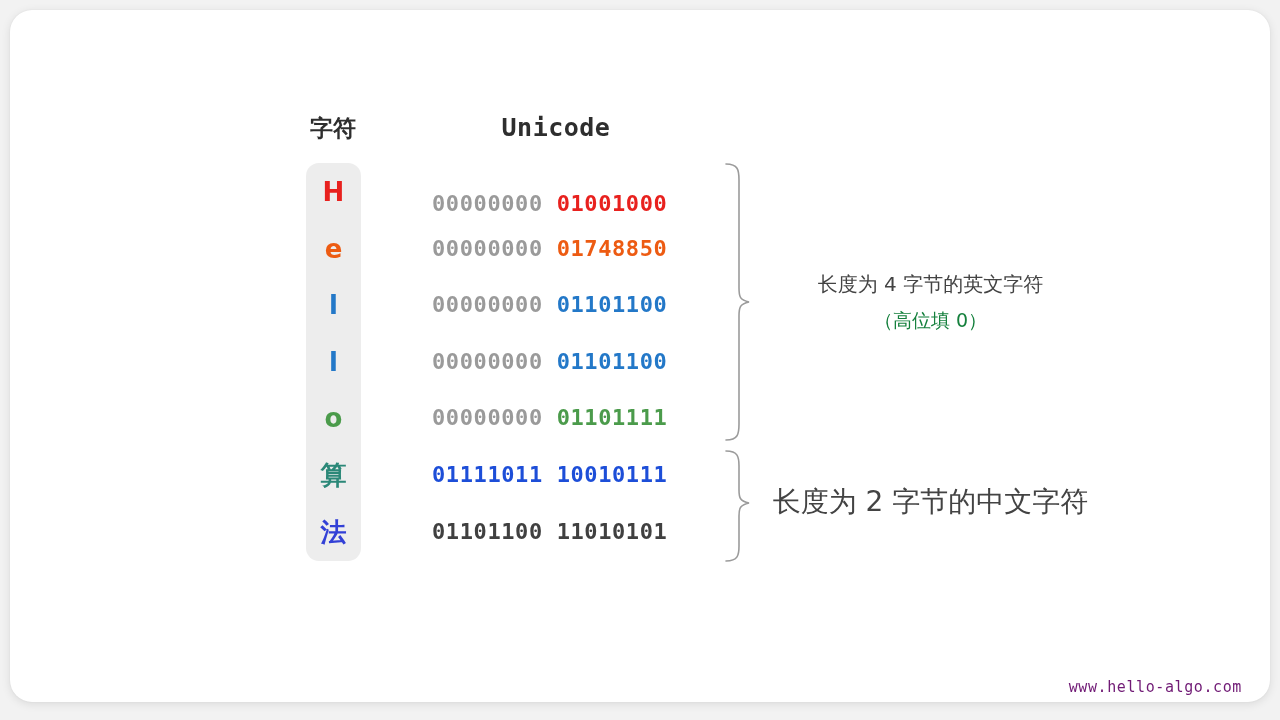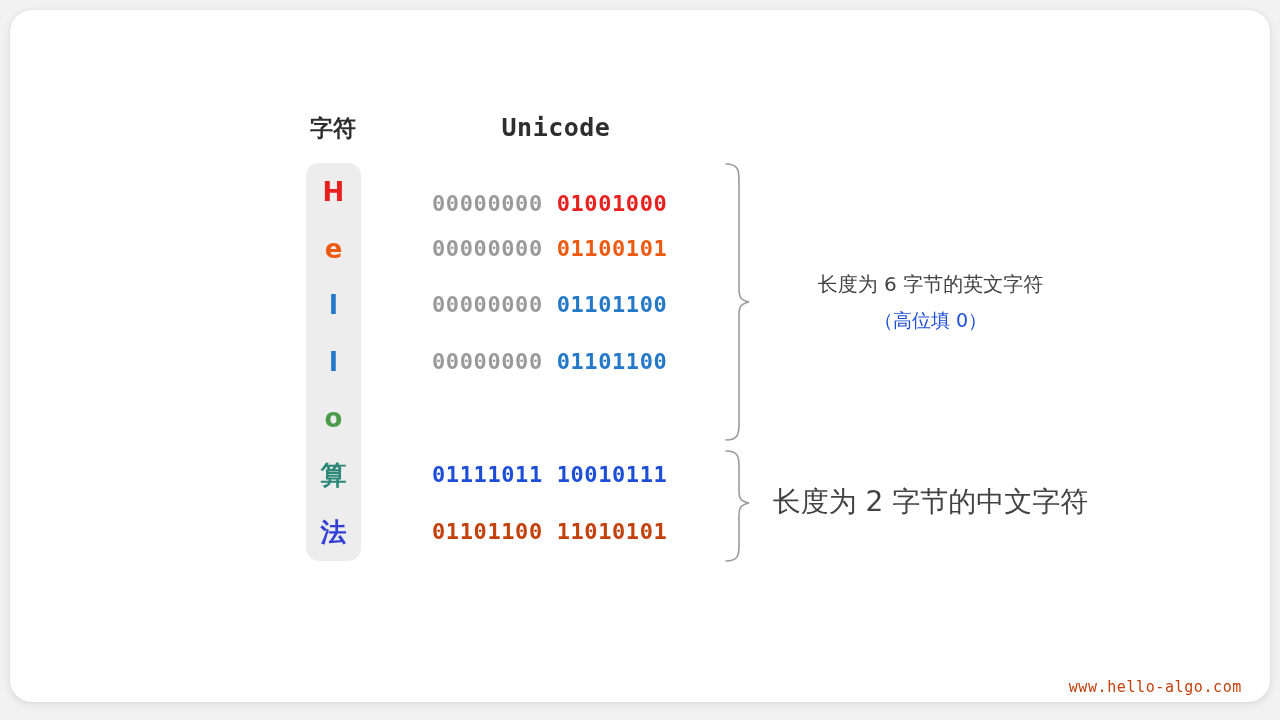--- a/index.html
+++ b/index.html
@@ -119,37 +119,37 @@
   }
   #annotation-1 {
     left: 768px;
     top: 266px;
     width: 325px;
     font-size: 20px;
     line-height: 36px;
   }
   #annotation-1 .sub {
     display: block;
-    color: #1d4ed8;
+    color: #15803d;
     font-size: 19px;
   }
   #annotation-2 {
     left: 768px;
     top: 487px;
     width: 325px;
     font-size: 28px;
     line-height: 30px;
   }
 
   
   #watermark {
     position: absolute;
     right: 38px;
     bottom: 24px;
-    color: #c2410c;
+    color: #701a75;
     font-size: 15px;
     font-family: "DejaVu Sans Mono", "Liberation Mono", monospace;
     letter-spacing: 0.6px;
   }
 </style>
 </head>
 <body>
 
 <div id="canvas">
 
@@ -160,40 +160,41 @@
 
   <div id="char-column-bg"></div>
 
   <div id="rows-container">
       <div class="row" style="top: 164px;">
         <div class="char-cell" style="color: rgb(232, 33, 30);">H</div>
         <div class="bits-cell" style="color: rgb(232, 33, 30); margin-top: 24px;"><span class="bits-high">00000000</span> <span class="bits-low">01001000</span></div>
       </div>
       <div class="row" style="top: 220.6px;">
         <div class="char-cell" style="color: rgb(237, 91, 18);">e</div>
-        <div class="bits-cell" style="color: rgb(237, 91, 18);"><span class="bits-high">00000000</span> <span class="bits-low">01100101</span></div>
+        <div class="bits-cell" style="color: rgb(237, 91, 18);"><span class="bits-high">00000000</span> <span class="bits-low">01748850</span></div>
       </div>
       <div class="row" style="top: 277.2px;">
         <div class="char-cell" style="color: rgb(35, 120, 200);">l</div>
         <div class="bits-cell" style="color: rgb(35, 120, 200);"><span class="bits-high">00000000</span> <span class="bits-low">01101100</span></div>
       </div>
       <div class="row" style="top: 333.8px;">
         <div class="char-cell" style="color: rgb(35, 120, 200);">l</div>
         <div class="bits-cell" style="color: rgb(35, 120, 200);"><span class="bits-high">00000000</span> <span class="bits-low">01101100</span></div>
       </div>
       <div class="row" style="top: 390.4px;">
         <div class="char-cell" style="color: rgb(75, 155, 75);">o</div>
+        <div class="bits-cell" style="color: rgb(75, 155, 75);"><span class="bits-high">00000000</span> <span class="bits-low">01101111</span></div>
       </div>
       <div class="row" style="top: 447px;">
         <div class="char-cell" style="color: rgb(43, 136, 120);">算</div>
         <div class="bits-cell" style="color: #1d4ed8;"><span class="bits-low">01111011</span> <span class="bits-low">10010111</span></div>
       </div>
       <div class="row" style="top: 503.6px;">
         <div class="char-cell" style="color: rgb(50, 64, 214);">法</div>
-        <div class="bits-cell" style="color: #c2410c;"><span class="bits-low">01101100</span> <span class="bits-low">11010101</span></div>
+        <div class="bits-cell" style="color: #404040;"><span class="bits-low">01101100</span> <span class="bits-low">11010101</span></div>
       </div>
     </div>
 
   <svg id="braces" viewBox="0 0 1280 720" xmlns="http://www.w3.org/2000/svg">
 
     <path fill="none" stroke="#9b9b9b" stroke-width="1.6" stroke-linecap="round" d="M 726 164
              C 738 164, 739 170, 739 180
              L 739 288
              C 739 297, 740 300, 749 302
              C 740 304, 739 307, 739 316
@@ -203,21 +204,21 @@
     <path fill="none" stroke="#9b9b9b" stroke-width="1.6" stroke-linecap="round" d="M 726 451
              C 738 451, 739 457, 739 466
              L 739 490
              C 739 498, 740 501, 749 503
              C 740 505, 739 508, 739 516
              L 739 546
              C 739 555, 738 561, 726 561"></path>
   </svg>
 
   <div class="annotation" id="annotation-1">
-    <span>长度为 6 字节的英文字符</span>
+    <span>长度为 4 字节的英文字符</span>
     <span class="sub">（高位填 0）</span>
   </div>
 
   <div class="annotation" id="annotation-2">
     <span>长度为 2 字节的中文字符</span>
   </div>
 
   <div id="watermark">www.hello-algo.com</div>
 
 </div>

